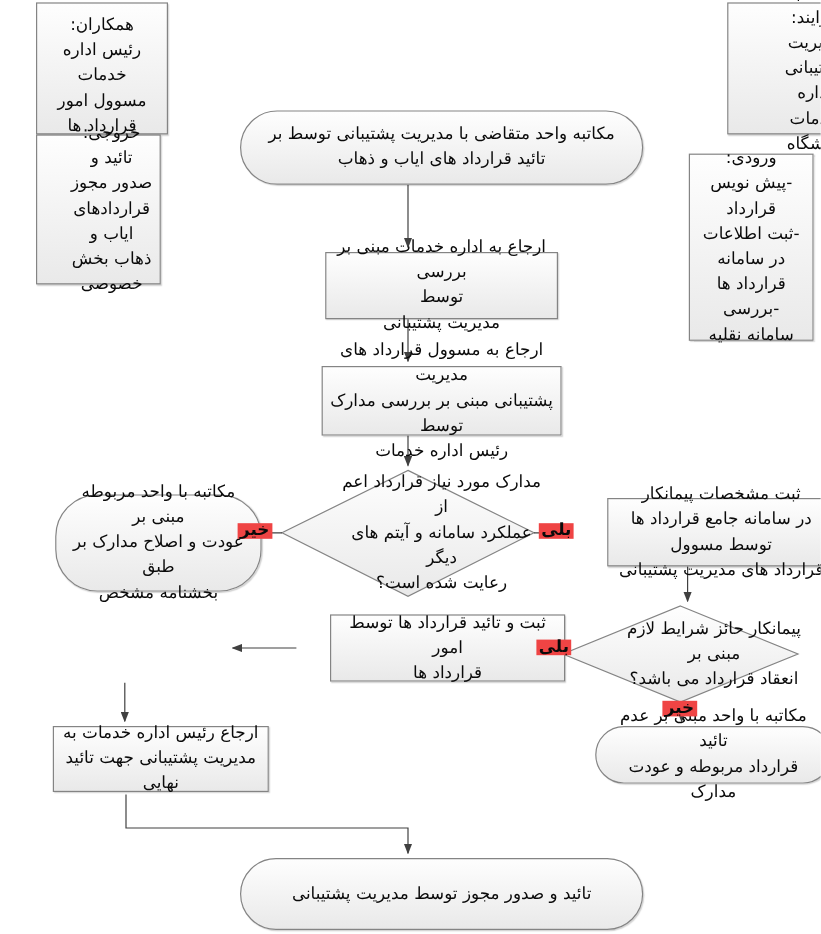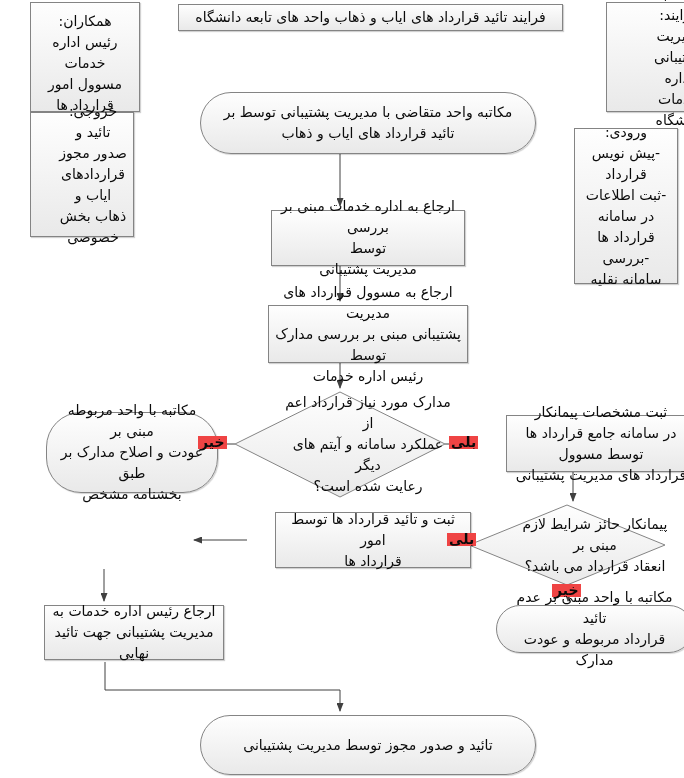--- a/index.html
+++ b/index.html
@@ -98,21 +98,20 @@
     <polyline points="235,444 194,444" fill="none" stroke="#404040" stroke-width="1" marker-end="url(#arrow)"></polyline>
     <polyline points="445,444 474,444" fill="none" stroke="#404040" stroke-width="1" marker-end="url(#arrow)"></polyline>
     <polyline points="573,472 573,501" fill="none" stroke="#404040" stroke-width="1" marker-end="url(#arrow)"></polyline>
     <polyline points="469,543 447,543" fill="none" stroke="#404040" stroke-width="1" marker-end="url(#arrow)"></polyline>
     <polyline points="247,540 194,540" fill="none" stroke="#404040" stroke-width="1" marker-end="url(#arrow)"></polyline>
     <polyline points="104,569 104,601" fill="none" stroke="#404040" stroke-width="1" marker-end="url(#arrow)"></polyline>
     <polyline points="568,585 568,601" fill="none" stroke="#404040" stroke-width="1" marker-end="url(#arrow)"></polyline>
     <polyline points="105,662 105,690 340,690 340,711" fill="none" stroke="#404040" stroke-width="1" marker-end="url(#arrow)"></polyline>
   </svg>
 
-  <div class="node filled" id="title-box">فرایند تائید قرارداد های ایاب و ذهاب واحد های تابعه دانشگاه</div>
   <div class="node filled" id="collaborators-box">همکاران:
 رئیس اداره خدمات
 مسوول امور قرارداد ها</div>
   <div class="node filled" id="owner-box">صاحب فرایند:
 مدیریت پشتیبانی
 اداره خدمات
 دانشگاه</div>
   <div class="node filled" id="output-box">خروجی:
 تائید و صدور مجوز قراردادهای ایاب و ذهاب بخش خصوصی</div>
   <div class="node filled" id="input-box">ورودی:

